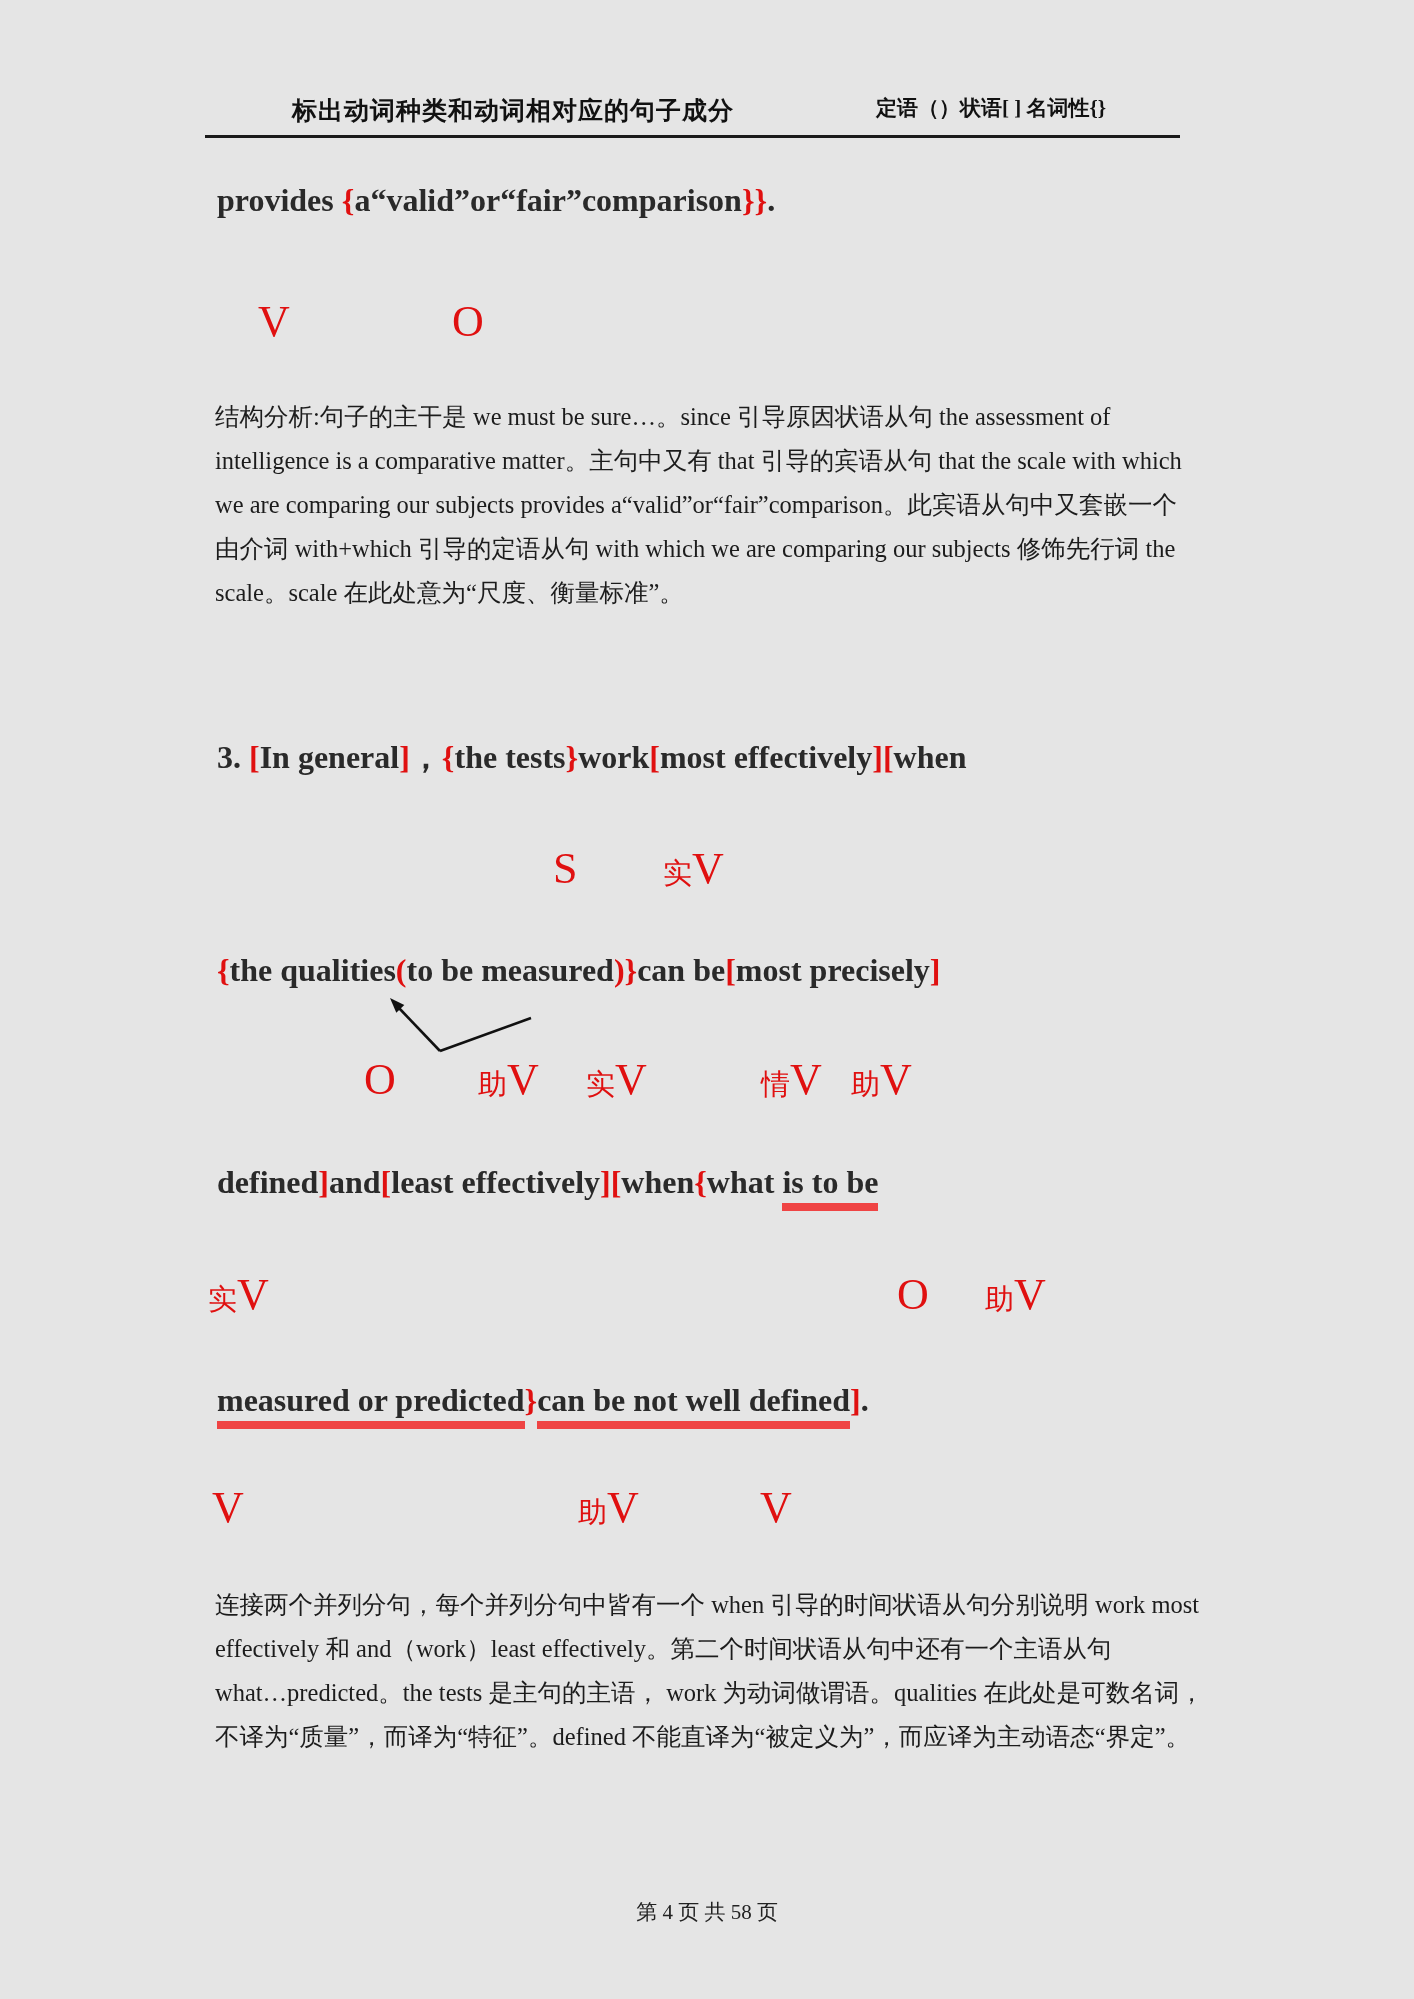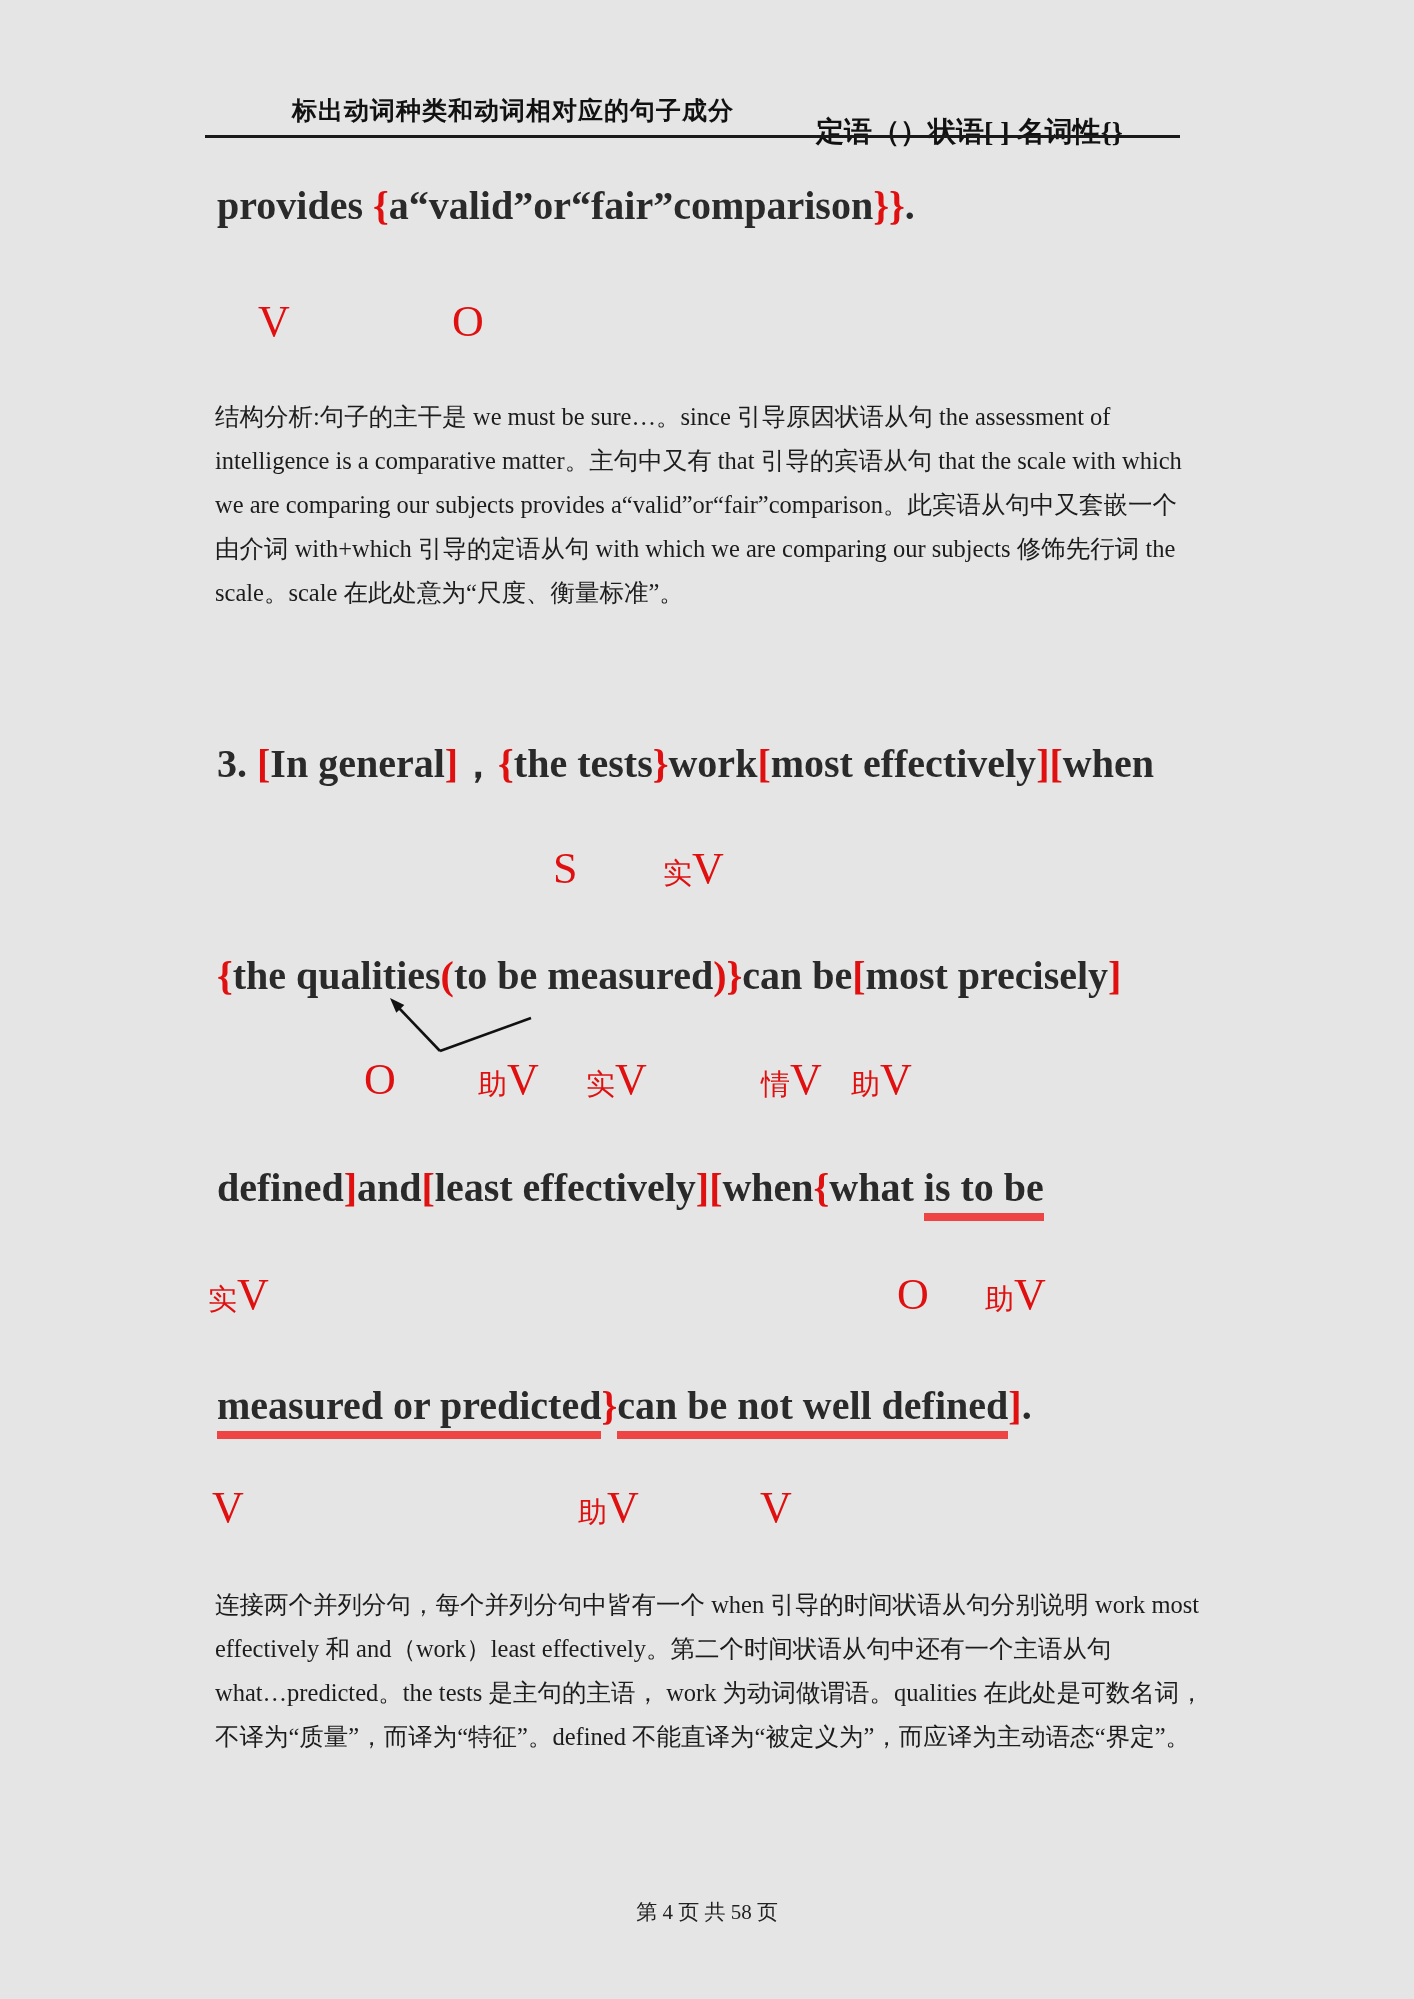--- a/index.html
+++ b/index.html
@@ -2,24 +2,24 @@
 <html><head>
 <meta charset="utf-8">
 <style>
   html,body { margin:0; padding:0; background:#ffffff; }
   .page {
     position:relative; width:1414px; height:1999px; background:#e5e5e5;
     font-family:Liberation Serif, serif; color:#1c1c1c; overflow:hidden;
   }
   
   .hdr-left  { position:absolute; left:292px; top:94px; font-size:25px; font-weight:bold; color:#111; white-space:nowrap; letter-spacing:1px; }
-  .hdr-right { position:absolute; left:816px; top:94px; font-size:28px; font-weight:bold; color:#111; white-space:nowrap;margin-top:19px; }
+  .hdr-right { position:absolute; left:876px; top:94px; font-size:21px; font-weight:bold; color:#111; white-space:nowrap; }
   .hdr-rule  { position:absolute; left:205px; top:135px; width:975px; height:3px; background:#1a1a1a; }
   
-  .big-line { position:absolute; font-size:40px; font-weight:bold; white-space:nowrap; color:#2a2a2a;text-align:center; }
+  .big-line { position:absolute; font-size:32px; font-weight:bold; white-space:nowrap; color:#2a2a2a;text-align:center; }
   .big-line .red    { color:#e01010; }
   .big-line .runder { border-bottom:8px solid #ef4444; padding-bottom:3px; }
   
   .ann-row  { position:absolute; left:0; top:0; width:1414px; height:56px; }
   .ann-item { position:absolute; top:0; color:#e01010; white-space:nowrap; }
   .ann-zh   { font-size:29px; }
   .ann-v    { font-size:44px; }
   
   .para { position:absolute; left:215px; width:1070px; font-size:24.5px; line-height:44px; color:#1c1c1c; }
   .para-line { white-space:nowrap; }

